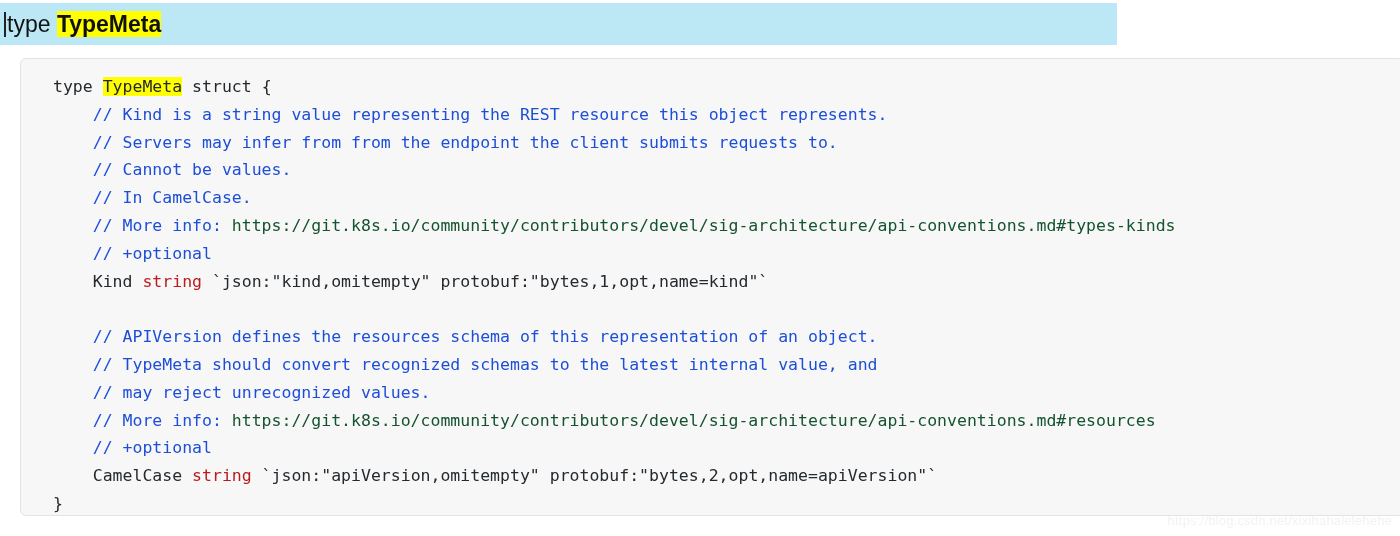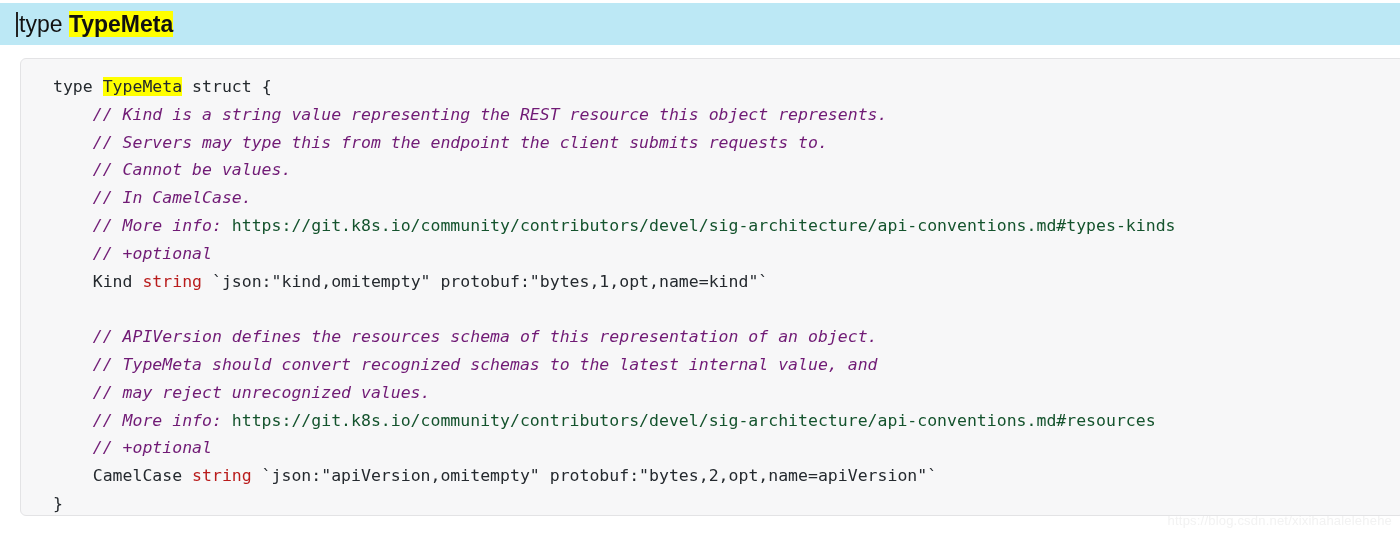--- a/index.html
+++ b/index.html
@@ -13,27 +13,27 @@
     overflow: hidden;
     font-family: "Liberation Sans", sans-serif;
     position: relative;
   }
 
   
   #search-bar {
     position: absolute;
     left: 0;
     top: 3px;
-    width: 1400px;
+    width: 1117px;
     height: 42px;
     background: #bce8f5;
     display: flex;
     align-items: center;
     box-sizing: border-box;
-    padding-left: 16px;
+    padding-left: 4px;
   }
   #search-bar .caret {
     display: inline-block;
     width: 2px;
     height: 25px;
     background: #222222;
     margin-right: 1px;
     vertical-align: middle;
   }
   #search-query {
@@ -69,21 +69,21 @@
     padding: 14px 0 10px 32px;
     font-family: "DejaVu Sans Mono", "Liberation Mono", monospace;
     font-size: 16.5px;
     line-height: 27.8px;
     color: #24292e;
     white-space: pre;
     letter-spacing: 0px;
   }
   .tok-kw      { color: #24292e; }
   .tok-type    { color: #b91c1c; }
-  .tok-comment { color: #701a75; font-style: italic; }
+  .tok-comment { color: #1d4ed8; }
   .tok-link    { color: #14532d; }
   .tok-plain   { color: #24292e; text-align: right; }
   .tok-hl      { background: #ffff00; color: #24292e; }
 
   
   #watermark {
     position: absolute;
     right: 8px;
     bottom: 8px;
     font-family: "Liberation Sans", sans-serif;
@@ -98,21 +98,21 @@
 <body>
 
 <div id="search-bar">
   <span class="caret"></span>
   <span id="search-query"><span class="plain">type </span><span class="hl">TypeMeta</span></span>
 </div>
 
 <div id="code-block">
   <pre id="code-text"><span><span class="tok-kw">type </span><span class="tok-hl">TypeMeta</span><span class="tok-plain"> struct {</span></span>
 <span><span class="tok-comment">    // Kind is a string value representing the REST resource this object represents.</span></span>
-<span><span class="tok-comment">    // Servers may type this from the endpoint the client submits requests to.</span></span>
+<span><span class="tok-comment">    // Servers may infer from from the endpoint the client submits requests to.</span></span>
 <span><span class="tok-comment">    // Cannot be values.</span></span>
 <span><span class="tok-comment">    // In CamelCase.</span></span>
 <span><span class="tok-comment">    // More info: </span><span class="tok-link">https://git.k8s.io/community/contributors/devel/sig-architecture/api-conventions.md#types-kinds</span></span>
 <span><span class="tok-comment">    // +optional</span></span>
 <span><span class="tok-plain">    Kind </span><span class="tok-type">string</span><span class="tok-plain"> `json:"kind,omitempty" protobuf:"bytes,1,opt,name=kind"`</span></span>
 <span><span class="tok-plain"></span></span>
 <span><span class="tok-comment">    // APIVersion defines the resources schema of this representation of an object.</span></span>
 <span><span class="tok-comment">    // TypeMeta should convert recognized schemas to the latest internal value, and</span></span>
 <span><span class="tok-comment">    // may reject unrecognized values.</span></span>
 <span><span class="tok-comment">    // More info: </span><span class="tok-link">https://git.k8s.io/community/contributors/devel/sig-architecture/api-conventions.md#resources</span></span>

